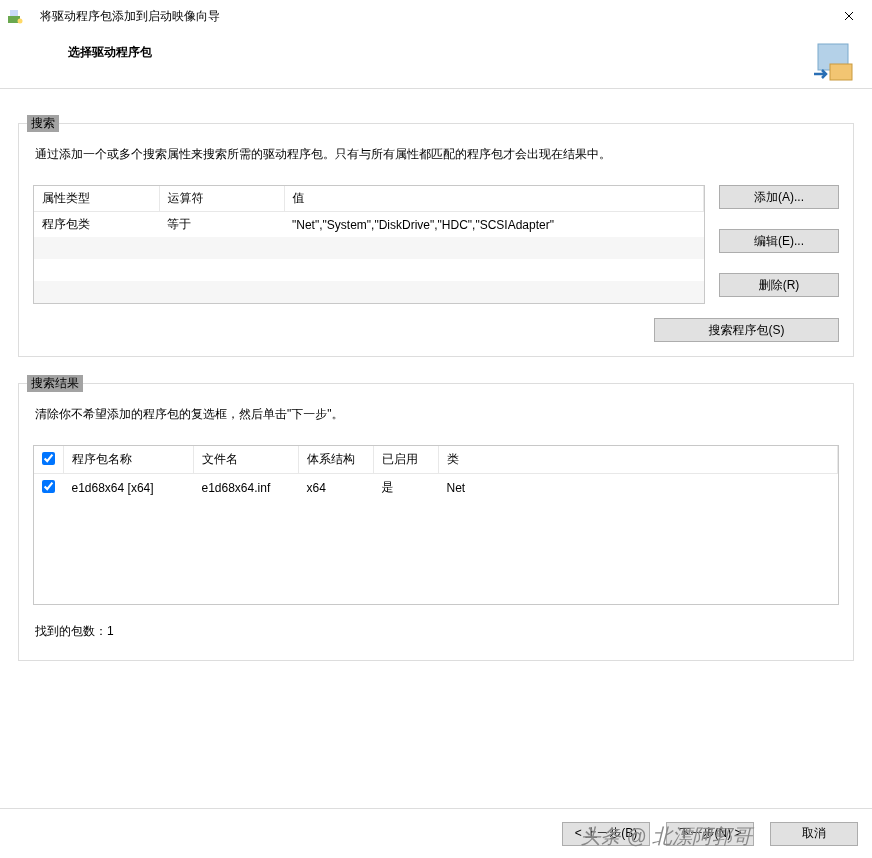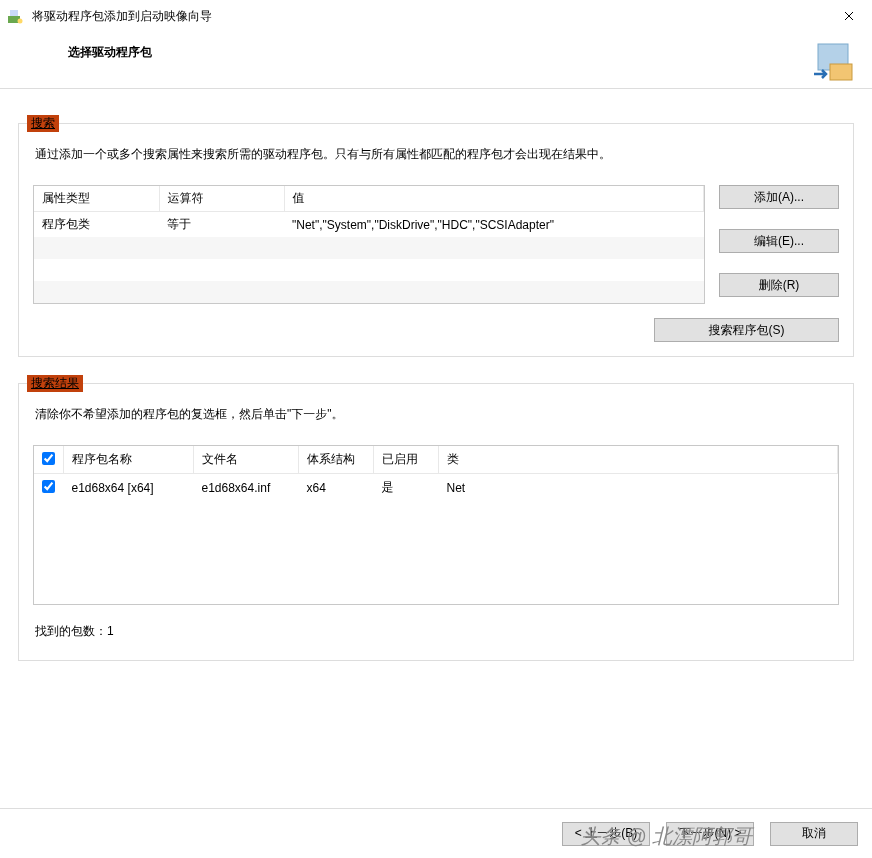--- a/index.html
+++ b/index.html
@@ -1,27 +1,27 @@
 <!DOCTYPE html>
 <html><head>
 <meta charset="utf-8">
 <style>
   * { box-sizing: border-box; font-family: "Microsoft YaHei", "Segoe UI", Tahoma, sans-serif; font-size: 12px; }
   html, body { margin: 0; padding: 0; width: 872px; height: 858px; background: #fff; overflow: hidden; }
-  .titlebar { height: 32px; display: flex; align-items: center; padding: 0 6px; border-bottom: 0; position: relative; }
+  .titlebar { height: 32px; display: flex; align-items: center; padding: 0 6px; border-bottom: 0; position: relative; gap: 8px; }
   .titlebar .icon { width: 18px; height: 18px; margin-right: 8px; display:inline-block;}
   .titlebar .title { color: #000; }
   .titlebar .close { position: absolute; right: 0; top: 0; width: 46px; height: 32px; display:flex; align-items:center; justify-content:center; color:#000;}
   .header { height: 56px; padding: 8px 16px 0 24px; display:flex; align-items:flex-start; justify-content:space-between;margin-left:44px;}
   .header .subtitle { font-weight: bold; padding-top:4px;}
   .header-icon { width:48px; height:44px;}
   .divider { height:1px; background:#ddd; margin:0;}
   .body { padding: 16px 18px 0 18px; background:#fff;}
   .group { border:1px solid #ddd; padding: 18px 14px 14px 14px; margin-top: 18px; position:relative;}
-  .group-label { position:absolute; top:-9px; left:8px; background:#c2410c; padding:0 4px; color:#000;text-decoration:underline;}
+  .group-label { position:absolute; top:-9px; left:8px; background:#a3a3a3; padding:0 4px; color:#000;}
   .group-desc { margin: 4px 2px 22px 2px; color:#000;}
   .search-row { display:flex; gap:14px; align-items:flex-start;}
   .search-table-box { flex:1; border:1px solid #c8c8c8; background:#fff;}
   .btn-col { display:flex; flex-direction:column; gap:20px;}
   .btn { width:120px; height:24px; border:1px solid #adadad; background:#e1e1e1; display:flex; align-items:center; justify-content:center; cursor:default;}
   table.search { width:100%; border-collapse:collapse; table-layout:fixed;}
   table.search th, table.search td { text-align:left; padding:4px 8px; height:22px; overflow:hidden; white-space:nowrap; text-overflow:ellipsis;}
   table.search th { font-weight:normal; border-bottom:1px solid #e8e8e8; border-right:1px solid transparent;}
   table.search thead th { border-right:1px solid #e8e8e8;}
   table.search tbody tr:nth-child(even) td { background:#f6f6f6;}

